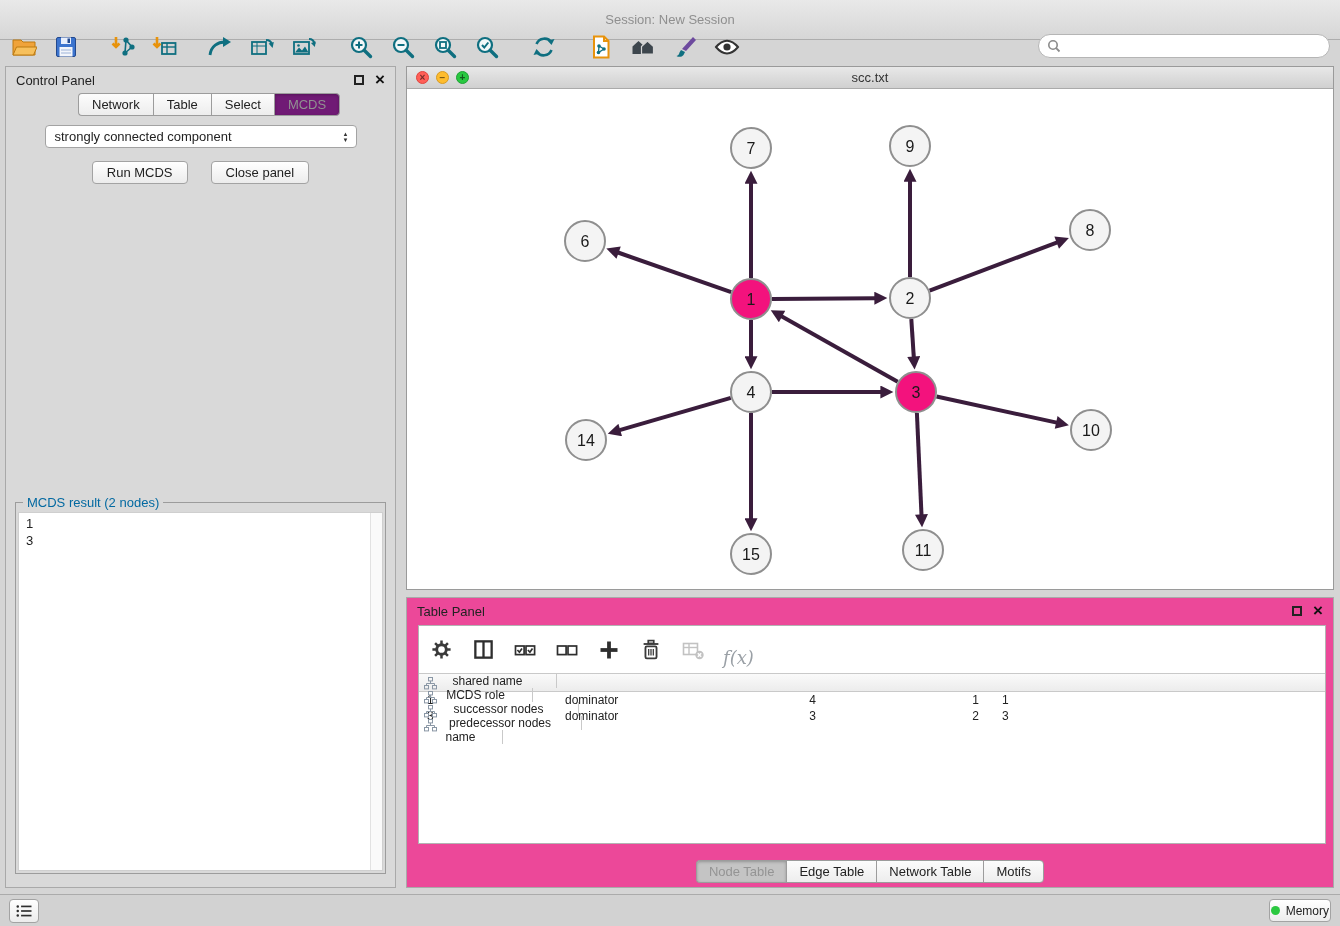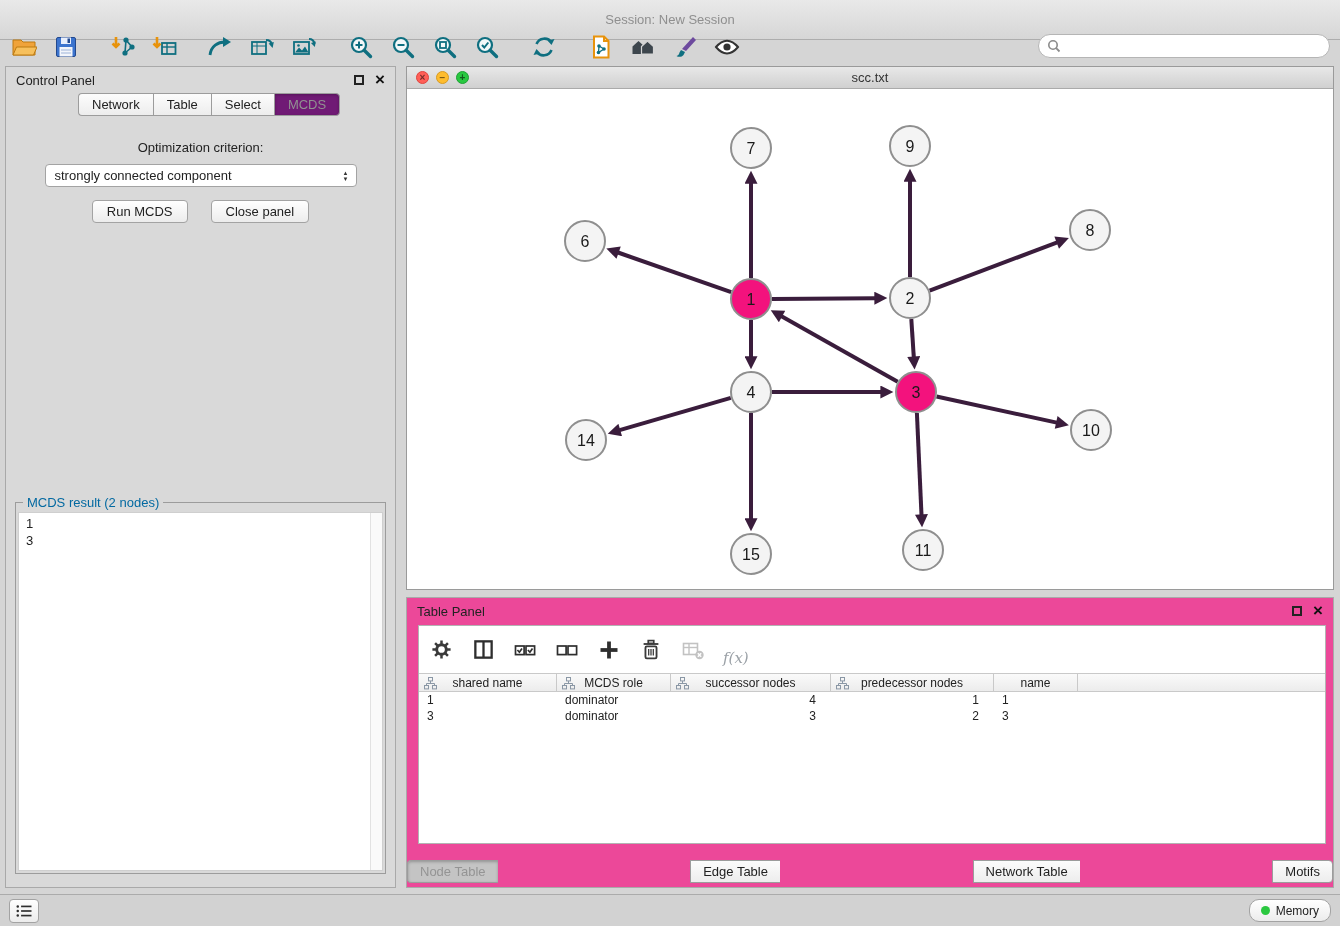--- a/index.html
+++ b/index.html
@@ -72,42 +72,42 @@
   .light.green { background:#28c840; border:1px solid #1da133; }
   .net-canvas { position:absolute; left:0; top:22px; right:0; bottom:0; background:#fff; }
   .net-canvas svg { position:absolute; left:0; top:0; }
   
   .table-panel { position:absolute; left:406px; top:597px; width:928px; height:291px;
     background:#ec4899; border:1px solid #a9a9a9; }
   .table-box { position:absolute; left:11px; top:27px; right:7px; bottom:43px;
     background:#fff; border:1px solid #b3b3b3; overflow:hidden; }
   .table-toolbar { height:47px; display:flex; align-items:center; gap:18px; padding:0 10px; }
   .tbicon { width:24px; height:24px; display:flex; align-items:center; justify-content:center; }
-  .fx { font-family:"DejaVu Serif", serif; font-style:italic; font-size:15px; color:#9aa0a6;margin-top:16px; }
+  .fx { font-family:"DejaVu Serif", serif; font-style:italic; font-size:18px; color:#9aa0a6;margin-top:16px; }
   .table-header { display:flex; height:19px; background:linear-gradient(#fafafa,#ececec);
-    border-top:1px solid #c9c9c9; border-bottom:1px solid #c9c9c9; }
+    border-top:1px solid #c9c9c9; border-bottom:1px solid #c9c9c9;flex-direction:column; }
   .th { display:flex; align-items:center; justify-content:center; position:relative;
     border-right:1px solid #c9c9c9; font-size:12px; color:#222; flex:none; }
   .th-icon { position:absolute; left:5px; top:3px; display:flex; }
   .tr { display:flex; height:16px; align-items:center; }
   .td { font-size:12px; padding:0 8px; flex:none; }
   .td.right { text-align:right; padding-right:15px; }
-  .btabs { position:absolute; left:0; right:0; bottom:4px; display:flex; justify-content:space-between; }
+  .btabs { position:absolute; left:0; right:0; bottom:4px; display:flex; justify-content:center; }
   .btab { padding:3px 12px; border:1px solid #9c9c9c; border-right:none;
     background:linear-gradient(#fcfcfc,#ededed); color:#222; }
   .btab:first-child { border-radius:4px 0 0 4px; }
   .btab:last-child { border-right:1px solid #9c9c9c; border-radius:0 4px 4px 0; }
   .btab.active { background:#c4c4c4; color:#949494; box-shadow:inset 0 1px 3px rgba(0,0,0,.25); }
   
   .statusbar { position:absolute; left:0; bottom:0; width:1340px; height:32px;
     border-top:1px solid #ababab; background:#d2d2d2; display:flex; align-items:center; padding:0 9px; }
   .status-left-btn { width:30px; height:24px; display:flex; align-items:center; justify-content:center;
     padding:0; }
-  .memory-btn { margin-left:auto; height:23px; border-radius:10px; display:flex;
-    align-items:center; gap:6px; padding:0 11px; font-size:12px; }
+  .memory-btn { margin-left:auto; height:23px; border-radius:4px; display:flex;
+    align-items:center; gap:6px; padding:0 1px; font-size:12px; }
   .dot { width:9px; height:9px; border-radius:50%; background:#2bc840; display:inline-block; }
 </style>
 </head>
 <body>
 
 <div class="titlebar">
   <span>Session: New Session</span>
 </div>
 
 <div class="toolbar">
@@ -261,21 +261,20 @@
       <span class="float-btn"></span>
       <span class="close-btn">×</span>
     </span>
   </div>
   <div class="tabs">
       <div class="tab">Network</div>
       <div class="tab">Table</div>
       <div class="tab">Select</div>
       <div class="tab active">MCDS</div>
     </div>
-  <div class="opt-label">Optimization criterion:</div>
   <div class="dropdown">
     <span>strongly connected component</span>
     <span class="stepper">
         <span>▲</span>
         <span>▼</span>
       </span>
   </div>
   <div class="btn-row">
     <button>Run MCDS</button>
     <button>Close panel</button>

